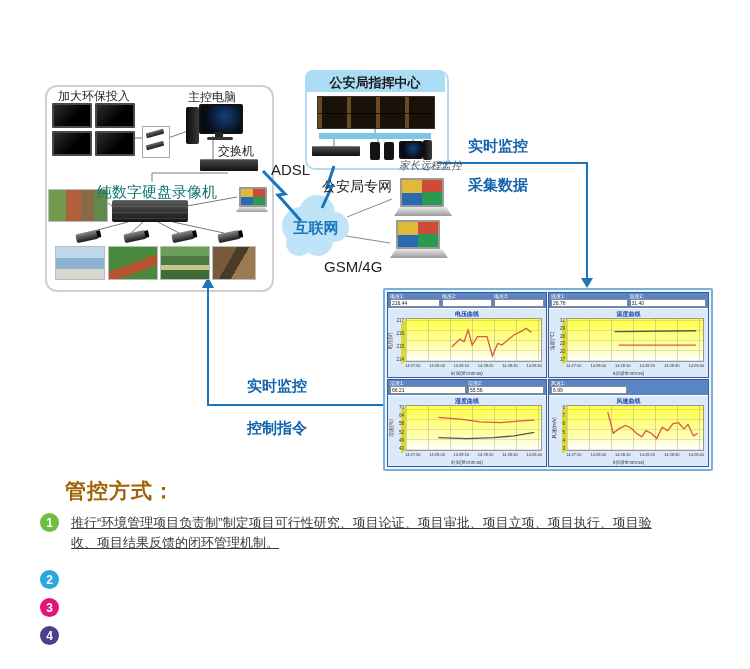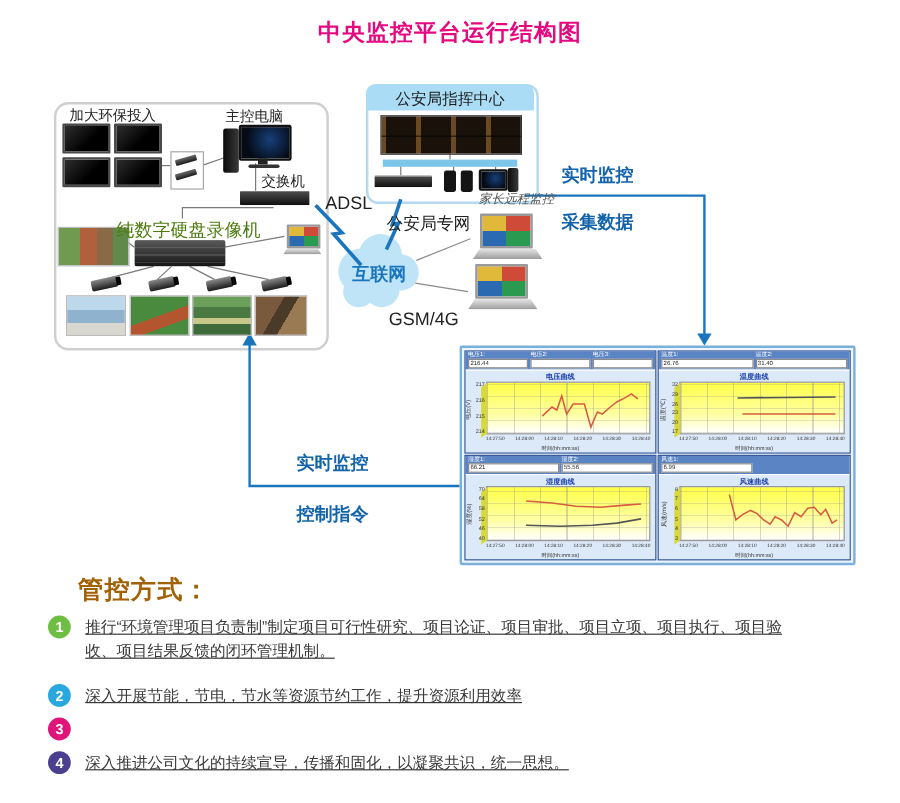--- a/index.html
+++ b/index.html
@@ -6,21 +6,21 @@
   .stage{position:relative;width:750px;height:669px;background:#fff;overflow:hidden;
          font-family:"Liberation Sans","DejaVu Sans",sans-serif;}
   .abs{position:absolute;}
   .lbl{position:absolute;z-index:3;color:#222;white-space:nowrap;}
   .blue-lbl{font-weight:bold;color:#1464ab;font-size:15px;}
   .page-title{width:100%;text-align:center;top:14px;font-size:19px;font-weight:bold;color:#e5097f;letter-spacing:1px;}
   
   .school-box{left:45px;top:85px;width:225px;height:203px;background:#fff;border:2px solid #cfcfcf;border-radius:12px;z-index:0;}
   .police-box{left:305px;top:70px;width:140px;height:96px;background:#fff;border:2px solid #b5d9f0;border-radius:10px;z-index:0;}
   .police-head{left:305px;top:70px;width:140px;height:22px;background:#aadcf5;border-radius:8px 8px 0 0;z-index:1;}
-  .police-title{left:305px;top:74px;width:140px;text-align:center;font-size:13px;color:#1a1a1a;}
+  .police-title{left:305px;top:74px;width:140px;text-align:center;font-size:13px;color:#1a1a1a;font-weight:bold;}
   svg.overlay{position:absolute;left:0;top:0;z-index:1;}
   .dev{position:absolute;z-index:2;}
   
   .tvwall{display:grid;grid-template-columns:40px 40px;grid-template-rows:25px 25px;gap:3px;}
   .tv{background:linear-gradient(135deg,#2e2e2e,#000 60%);border:2px solid #4a4a4a;border-radius:1px;}
   .tower{background:linear-gradient(90deg,#0a0a0a,#3a3a3a);border-radius:2px;}
   .monitor{background:radial-gradient(circle at 60% 40%,#16407a,#050a14 70%);border:2px solid #111;border-radius:2px;}
   .mstand{background:#222;} .mbase{background:#333;border-radius:2px;}
   .convbox{border:1px solid #a8a8a8;background:#fff;}
   .conv{position:absolute;width:18px;height:5px;background:linear-gradient(#6a6a6a,#1a1a1a);transform:rotate(-16deg);border-radius:1px;}
@@ -65,21 +65,20 @@
   .mg-item{position:absolute;left:40px;width:640px;display:flex;gap:12px;align-items:flex-start;z-index:3;}
   .num{flex:0 0 auto;width:19px;height:19px;border-radius:50%;color:#fff;font-size:12px;font-weight:bold;
        display:flex;align-items:center;justify-content:center;}
   .mg-text{font-size:13px;color:#3a3a3a;line-height:1.55;max-width:585px;text-decoration:underline;}
 </style>
 </head>
 <body>
 
 <div class="stage">
 
-  <div class="lbl page-title">中央监控平台运行结构图</div>
 
   <div class="abs school-box"></div>
   <div class="abs police-box"></div>
   <div class="abs police-head"></div>
   <div class="lbl police-title">公安局指挥中心</div>
 
   <svg class="overlay" width="750" height="470">
 
     <g stroke="#7a7a7a" stroke-width="1" fill="none">
       <line x1="135" y1="138" x2="143" y2="138"></line>
@@ -139,21 +138,21 @@
   <div class="dev mbase" style="left:207px;top:137px;width:26px;height:3px;"></div>
 
   <div class="dev convbox" style="left:142px;top:126px;width:26px;height:30px;">
     <span class="conv" style="left:3px;top:4px;"></span>
     <span class="conv" style="left:3px;top:16px;"></span>
   </div>
 
   <div class="lbl" style="left:218px;top:143px;font-size:12px;text-align:right;">交换机</div>
   <div class="dev switch" style="left:200px;top:159px;width:58px;height:11px;"></div>
 
-  <div class="lbl" style="left:97px;top:183px;font-size:15px;color:#4d7c0f;">纯数字硬盘录像机</div>
+  <div class="lbl" style="left:97px;top:183px;font-size:15px;color:#0f766e;">纯数字硬盘录像机</div>
   <div class="dev server" style="left:112px;top:200px;width:76px;height:22px;"></div>
   <div class="dev montage" style="left:48px;top:189px;width:58px;height:31px;"></div>
 
   <div class="dev" style="left:236px;top:187px;">
     <div class="lapscr" style="width:24px;height:16px;margin-left:3px;"></div>
     <div class="lapdck" style="width:32px;height:5px;"></div>
   </div>
 
   <div class="dev cam" style="left:76px;top:232px;width:22px;height:9px;"></div>
   <div class="dev cam" style="left:124px;top:232px;width:22px;height:9px;"></div>
@@ -349,23 +348,21 @@
   </div>
 
   <div class="lbl mg-head">管控方式：</div>
 
   <div class="mg-item" style="top:513px;">
     <span class="num" style="background: rgb(111, 190, 68);">1</span>
     <span class="mg-text">推行“环境管理项目负责制”制定项目可行性研究、项目论证、项目审批、项目立项、项目执行、项目验收、项目结果反馈的闭环管理机制。</span>
   </div>
   <div class="mg-item" style="top:570px;">
     <span class="num" style="background: rgb(41, 168, 224);">2</span>
-    <span class="mg-text">深入开展节能，节电，节水等资源节约工作，提升资源利用效率</span>
   </div>
   <div class="mg-item" style="top:598px;">
     <span class="num" style="background: rgb(224, 21, 122);">3</span>
   </div>
   <div class="mg-item" style="top:626px;">
     <span class="num" style="background: rgb(75, 63, 143);">4</span>
-    <span class="mg-text">深入推进公司文化的持续宣导，传播和固化，以凝聚共识，统一思想。</span>
   </div>
 
 </div>
 
 </body></html>

